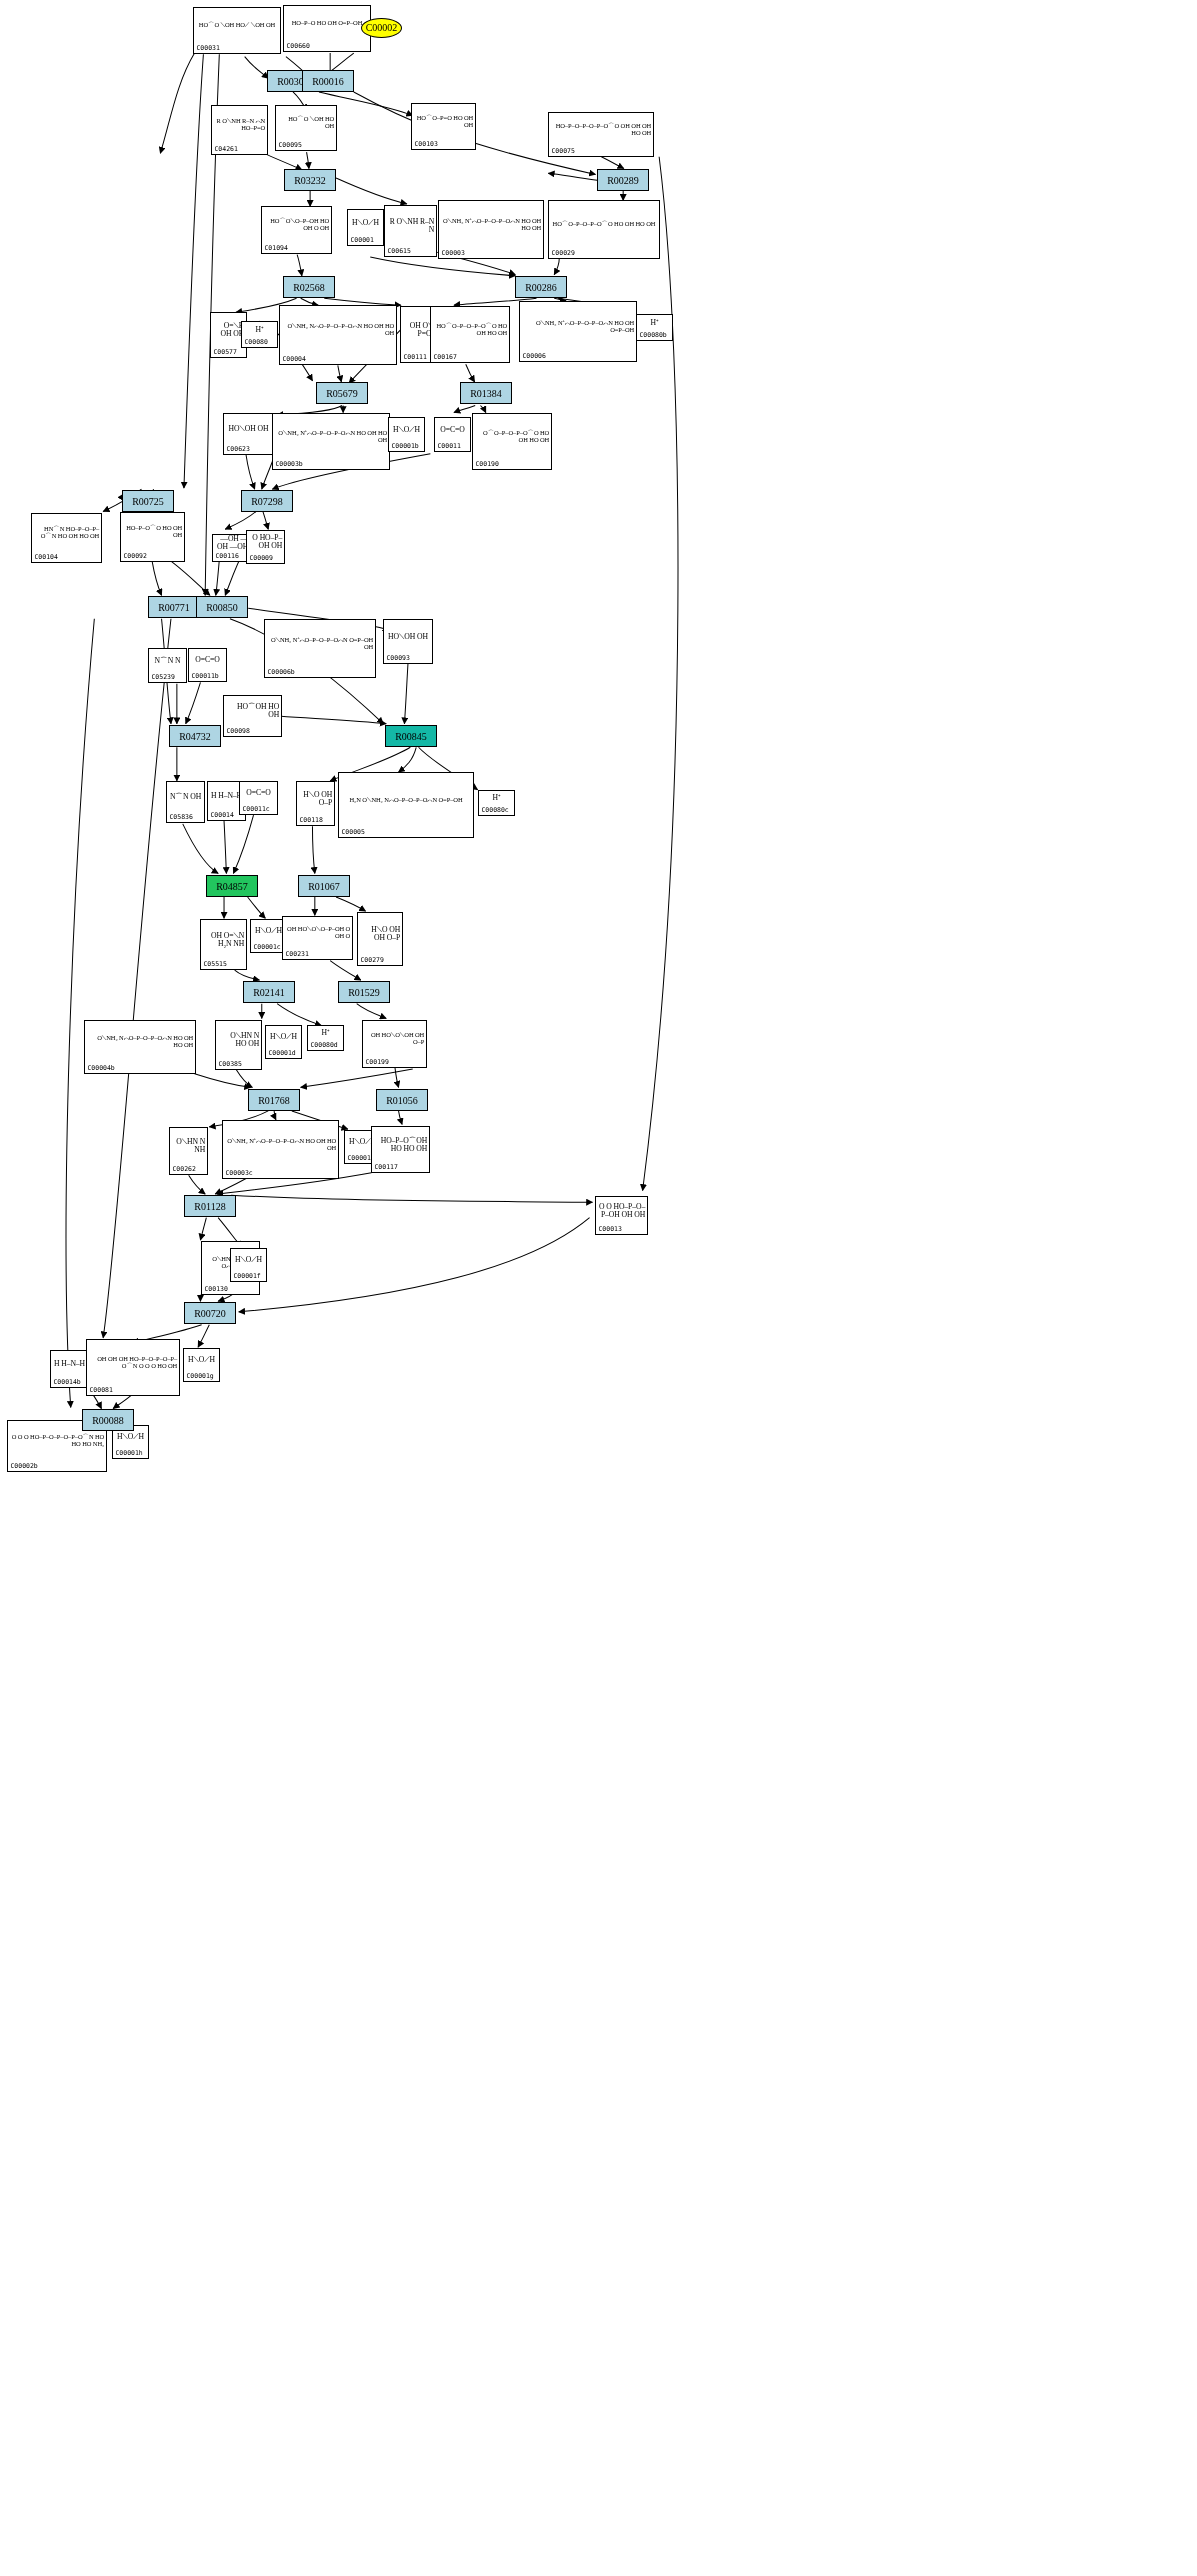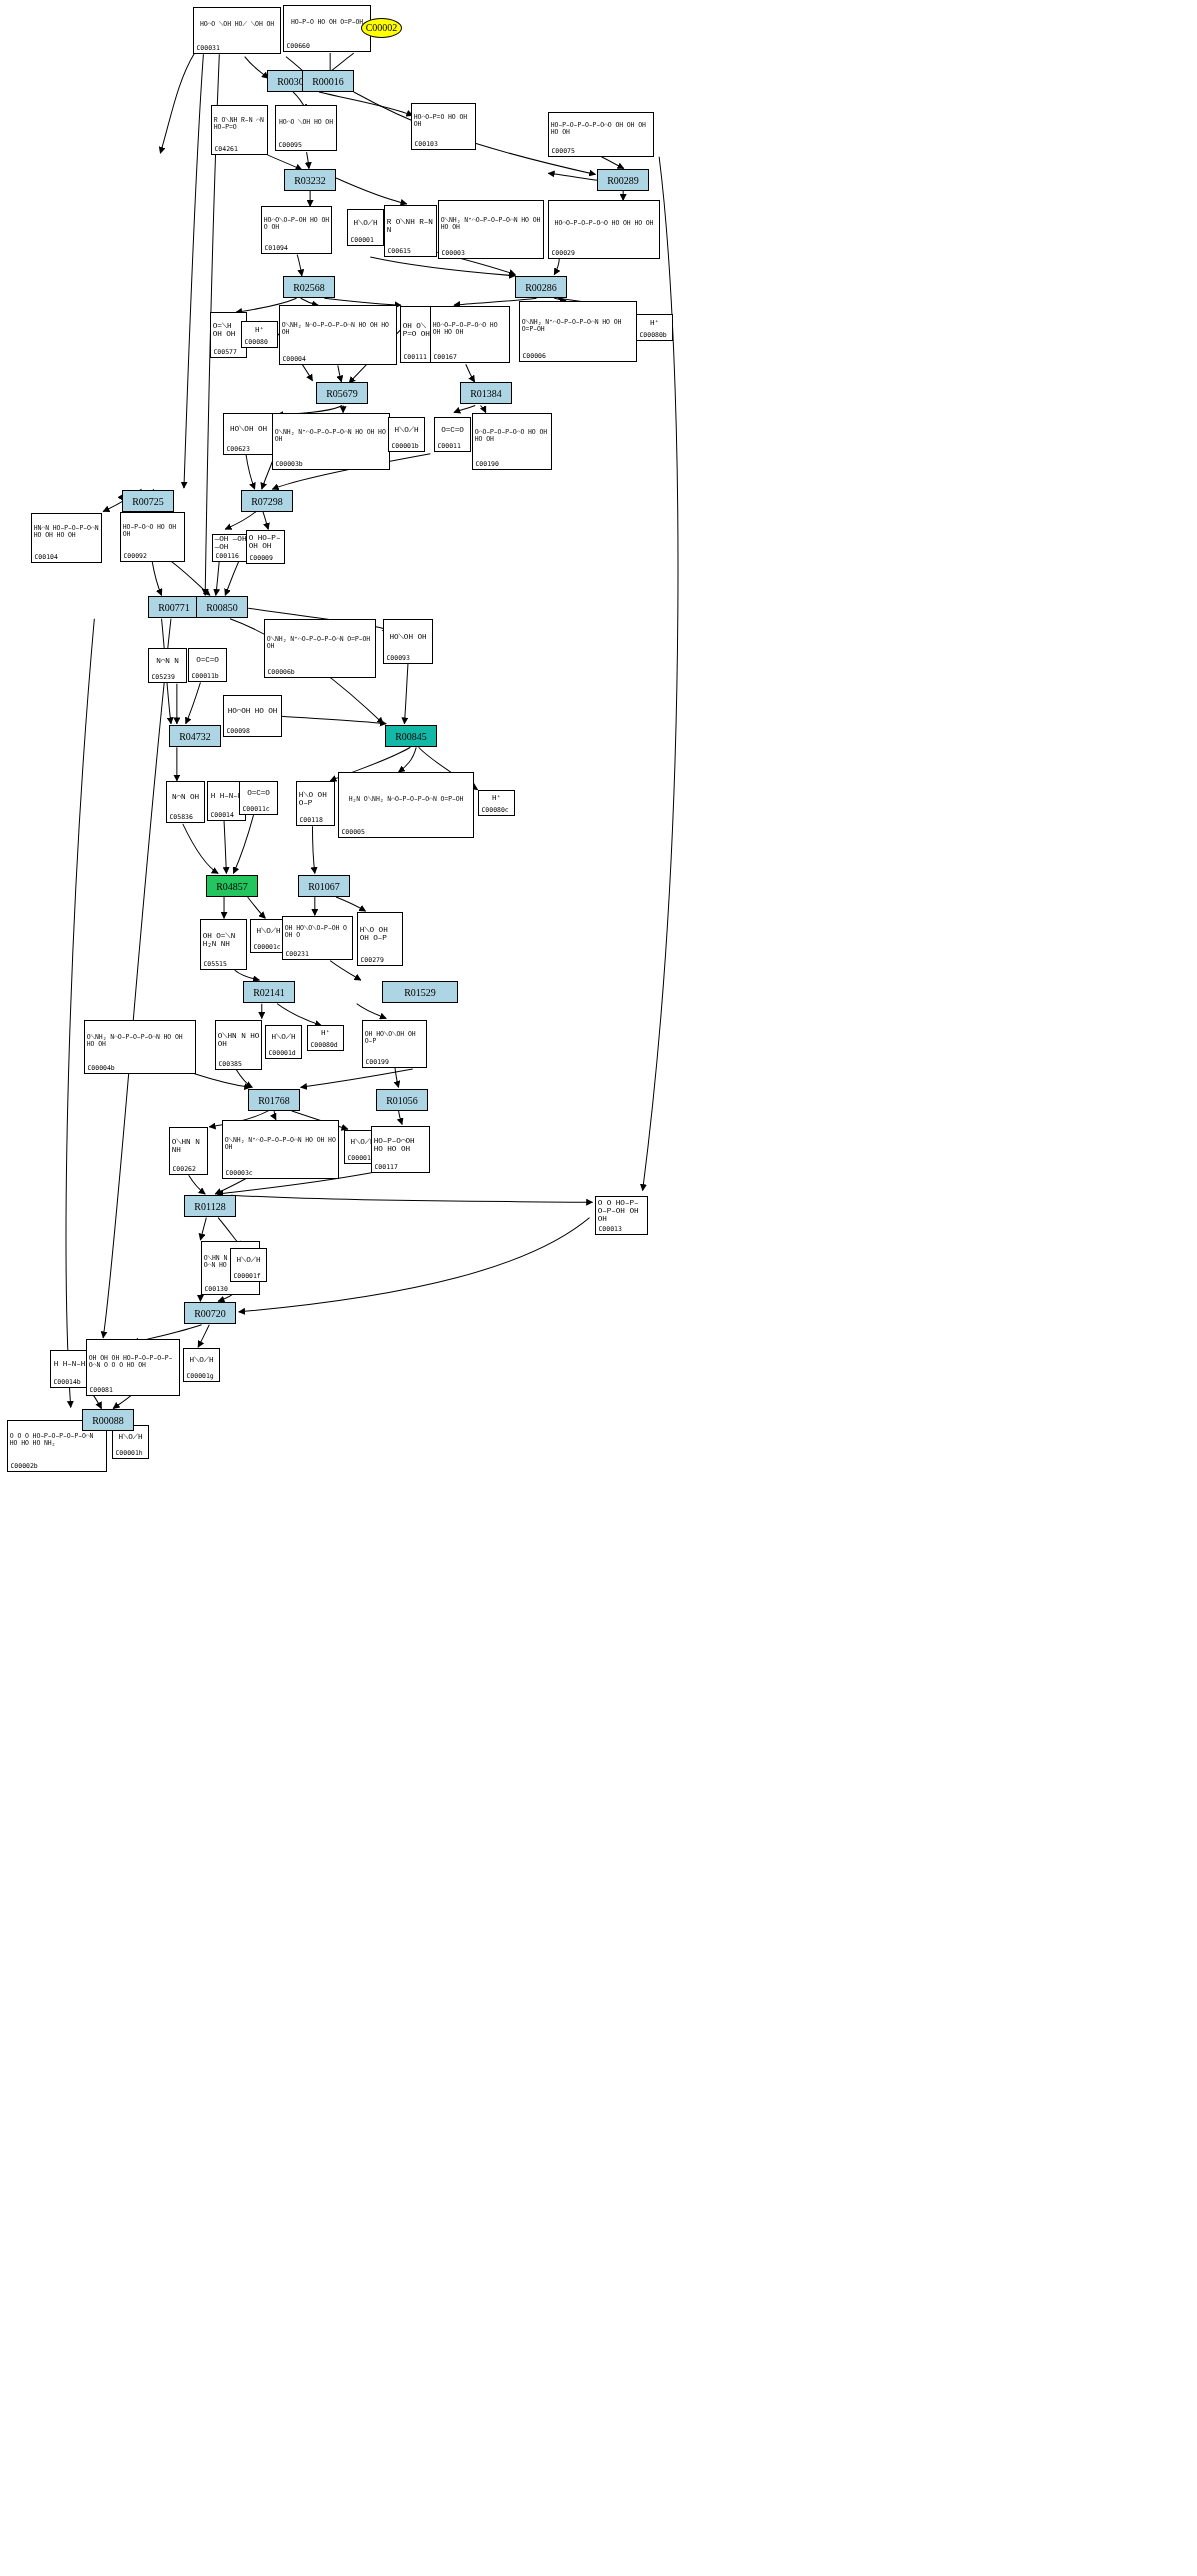--- a/index.html
+++ b/index.html
@@ -13,24 +13,24 @@
     border:0.9px solid #000;
     background:#fff;
     box-sizing:border-box;
     overflow:hidden;
   }
   .cpd .struct{
     position:absolute;
     left:0;right:0;top:1.2px;
     bottom:10.6px;
     display:flex;align-items:center;justify-content:center;
-    font-family:Liberation Mono, monospace;
+    font-family:Liberation Serif, serif;
     color:#000;
     line-height:1.05;
-    text-align:left;
+    text-align:right;
     padding:0 1.8px;
     box-sizing:border-box;
     letter-spacing:-0.1px;
   }
   .cpd .cid{
     position:absolute;
     left:2.4px; bottom:1.2px;
     font-family:"DejaVu Sans Mono", monospace;
     font-size:6.5px;
     color:#000;
@@ -462,21 +462,21 @@
       </div>
       <div class="rxn" style="left: 206px; top: 875px; width: 52px; height: 22.4px; background: #22c55e;">
         <span>R04857</span>
       </div>
       <div class="rxn" style="left: 298px; top: 875px; width: 52px; height: 22.4px; background: rgb(174, 213, 227);">
         <span>R01067</span>
       </div>
       <div class="rxn" style="left: 243px; top: 981px; width: 52px; height: 22.4px; background: rgb(174, 213, 227);">
         <span>R02141</span>
       </div>
-      <div class="rxn" style="left: 338px; top: 981px; width: 76px; height: 22.4px; background: rgb(174, 213, 227); margin-left: 44px;">
+      <div class="rxn" style="left: 338px; top: 981px; width: 52px; height: 22.4px; background: rgb(174, 213, 227);">
         <span>R01529</span>
       </div>
       <div class="rxn" style="left: 248px; top: 1089px; width: 52px; height: 22.4px; background: rgb(174, 213, 227);">
         <span>R01768</span>
       </div>
       <div class="rxn" style="left: 376px; top: 1089px; width: 52px; height: 22.4px; background: rgb(174, 213, 227);">
         <span>R01056</span>
       </div>
       <div class="rxn" style="left: 184px; top: 1195px; width: 52px; height: 22.4px; background: rgb(174, 213, 227);">
         <span>R01128</span>

